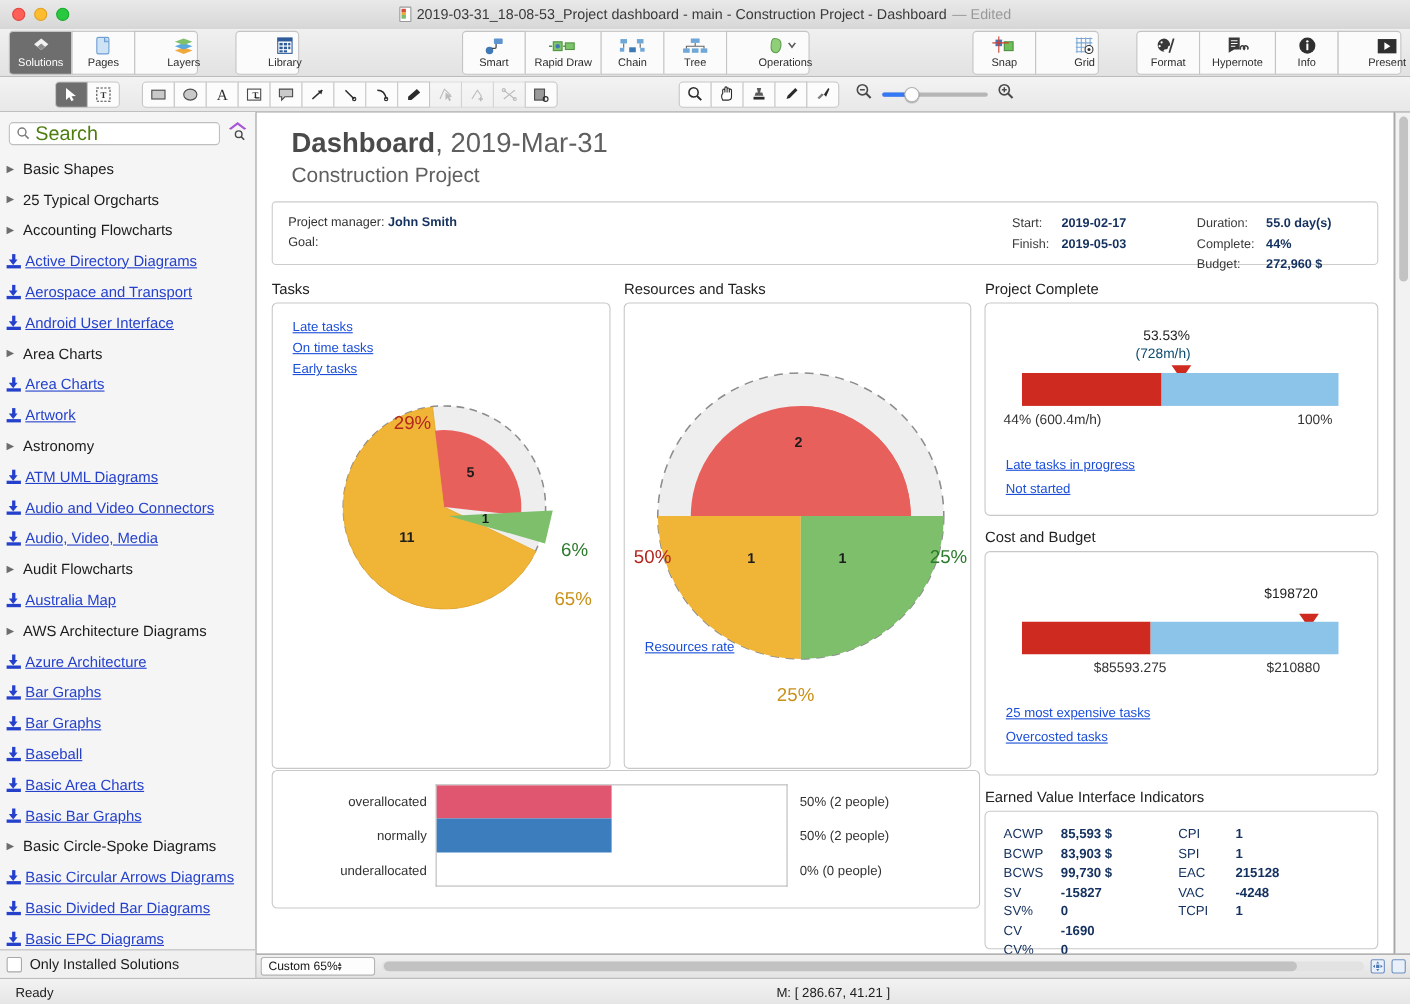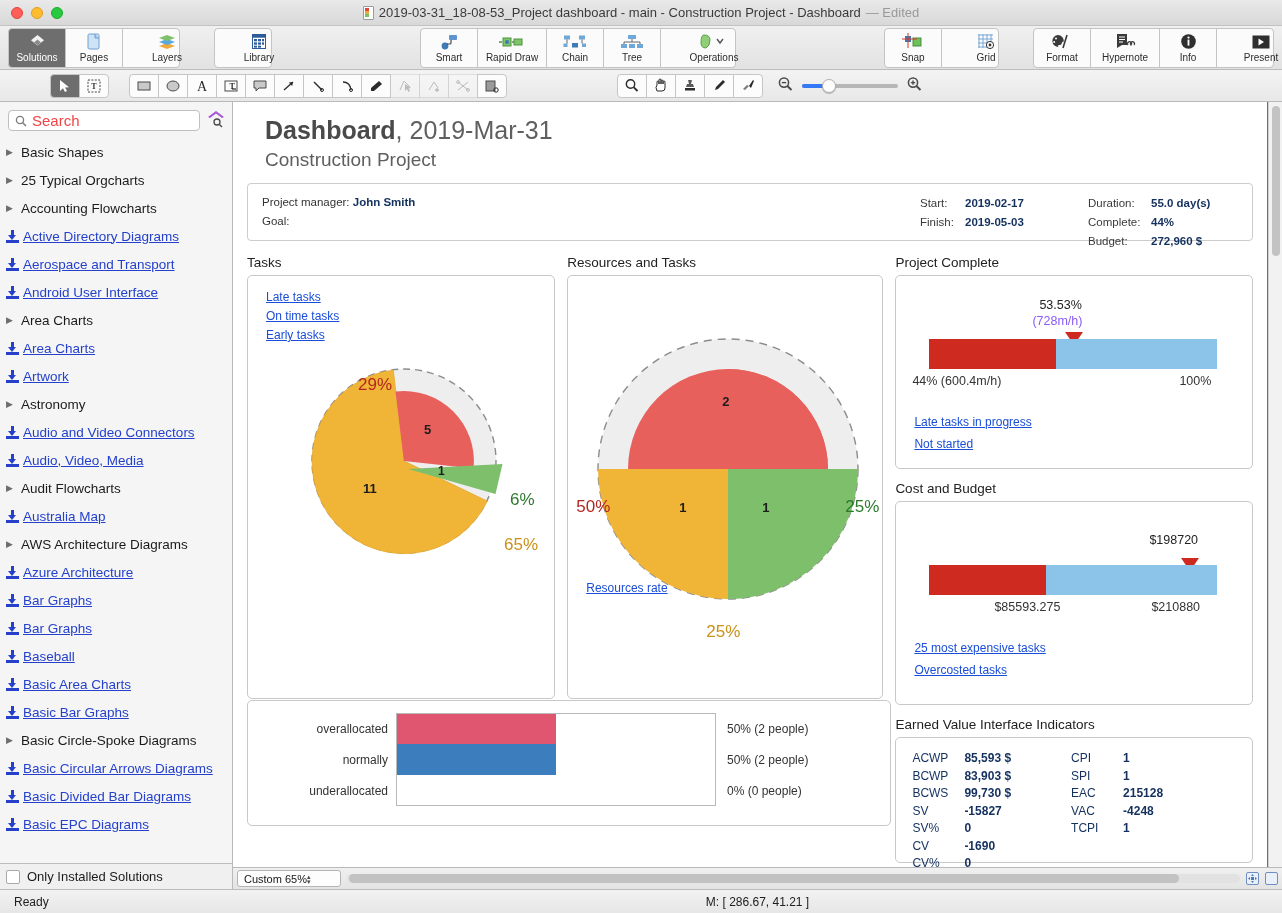--- a/index.html
+++ b/index.html
@@ -92,21 +92,21 @@
   
   .sidebar {
     width: 233px; flex: 0 0 233px; background: #f5f5f5;
     border-right: 1px solid #b9b9b9; display: flex; flex-direction: column; min-height: 0;
   }
   .searchrow { display: flex; align-items: center; padding: 7px 6px 6px 8px; gap: 6px; }
   .searchbox {
     flex: 1 1 auto; height: 21px; background: #fff; border: 1px solid #bfbfbf;
     border-radius: 4px; display: flex; align-items: center; padding: 0 6px; gap: 5px;
   }
-  .searchbox .ph { font-size: 15px; color: #ef4444; }
+  .searchbox .ph { font-size: 18px; color: #4d7c0f; }
   .solution-list { flex: 1 1 auto; overflow: hidden; padding-left: 6px; }
   .srow {
     display: flex; align-items: center; gap: 4px; height: 28px; font-size: 13.5px;
     color: #1b1b1b; cursor: default; white-space: nowrap;
   }
   .srow .tri { width: 11px; color: #6d6d6d; font-size: 9px; line-height: 1; }
   .srow.dl .name { color: #2541cc; text-decoration: underline; }
   .dlico { width: 13px; height: 13px; position: relative; flex: 0 0 13px; }
   .dlico:before {
     content: ""; position: absolute; left: 5px; top: 0; width: 3px; height: 6px; background: #2541cc;
@@ -636,20 +636,26 @@
             <span class="name">Artwork</span>
           </div>
           <div class="srow">
             <span class="tri">▶</span>
             <span class="name">Astronomy</span>
           </div>
           <div class="srow dl">
             <span class="dlico">
               <span class="dlbar"></span>
             </span>
+            <span class="name">ATM UML Diagrams</span>
+          </div>
+          <div class="srow dl">
+            <span class="dlico">
+              <span class="dlbar"></span>
+            </span>
             <span class="name">Audio and Video Connectors</span>
           </div>
           <div class="srow dl">
             <span class="dlico">
               <span class="dlbar"></span>
             </span>
             <span class="name">Audio, Video, Media</span>
           </div>
           <div class="srow">
             <span class="tri">▶</span>
@@ -838,21 +844,21 @@
                     <a class="link" style="position:absolute;left:18px;top:305px">Resources rate</a>
                   </div>
                 </div>
               </div>
 
               <div class="col col-c">
                 <div class="sect-title">Project Complete</div>
                 <div class="card" style="height:194px">
                   <div style="position:relative;height:100%">
                     <span class="blbl" style="left:143px;top:22px;font-size:12.5px;color:#222">53.53%</span>
-                    <span class="blbl" style="left:136px;top:38px;font-size:12.5px;color:#8b5cf6">(728m/h)</span>
+                    <span class="blbl" style="left:136px;top:38px;font-size:12.5px;color:#0c4a6e">(728m/h)</span>
                     <span class="marker" style="left:169px;top:56px"></span>
                     <div class="pbar" style="position:absolute;left:33px;top:63px;width:288px">
                       <div class="seg-red" style="width:44%"></div>
                       <div class="seg-blue" style="width:56%"></div>
                     </div>
                     <span class="blbl" style="left:16px;top:98px">44% (600.4m/h)</span>
                     <span class="blbl" style="left:283px;top:98px">100%</span>
                     <a class="link" style="position:absolute;left:18px;top:139px">Late tasks in progress</a>
                     <a class="link" style="position:absolute;left:18px;top:161px">Not started</a>
                   </div>

